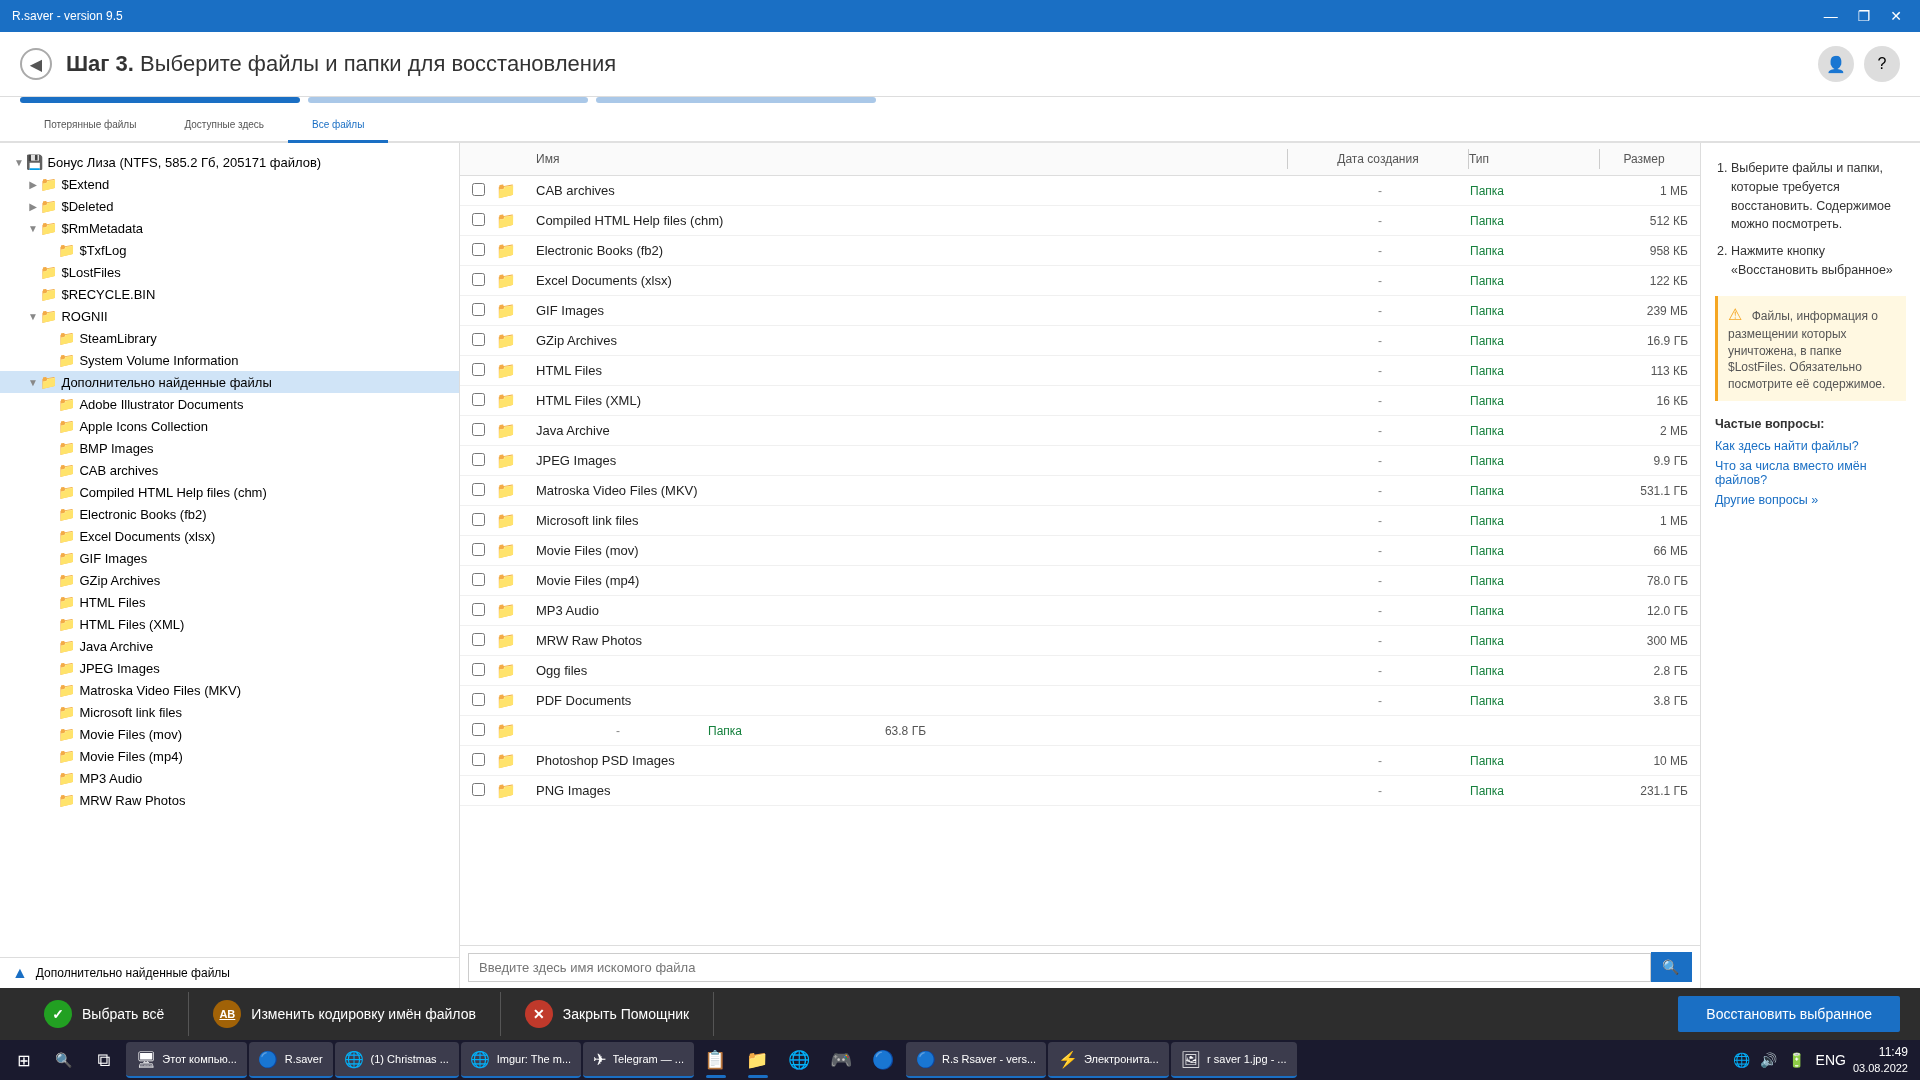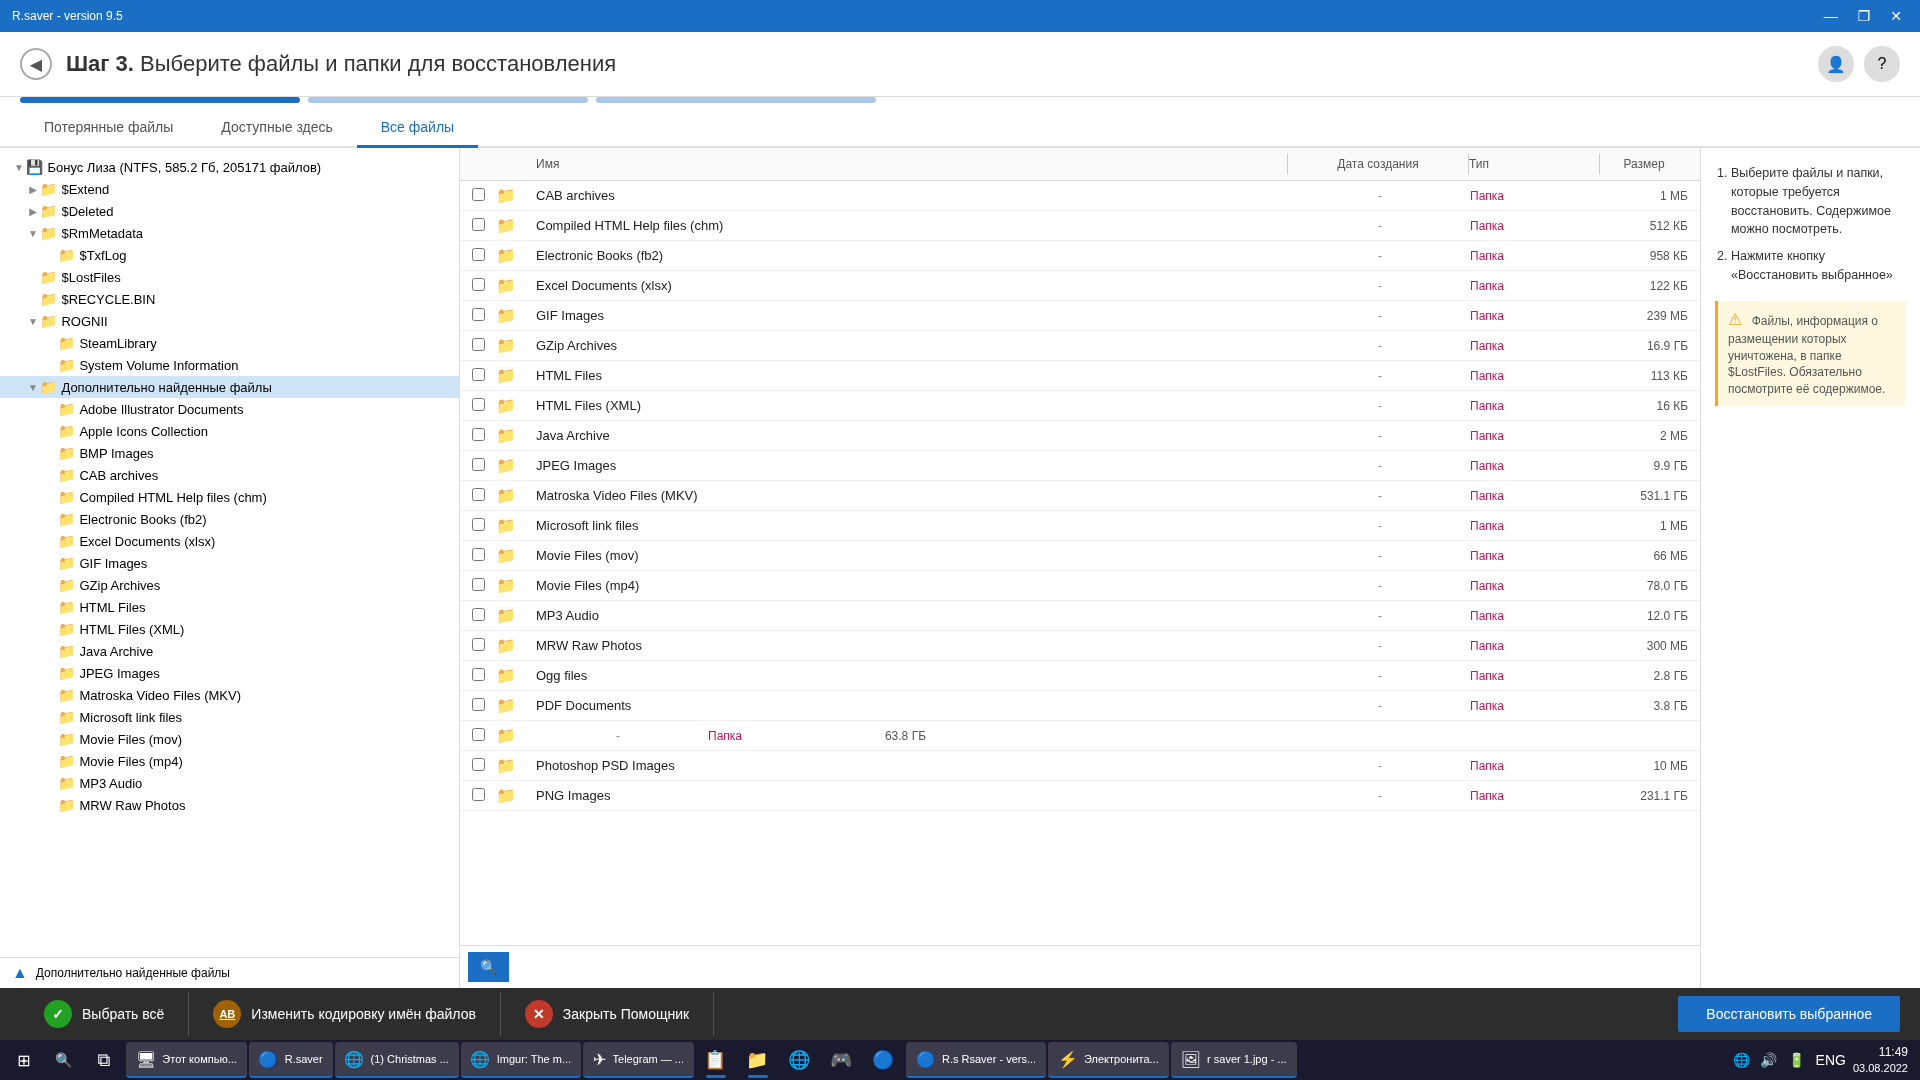--- a/index.html
+++ b/index.html
@@ -57,21 +57,21 @@
     .tabs-bar {
       background: white;
       display: flex;
       padding: 0 20px;
       border-bottom: 2px solid #e0e0e0;
     }
     .tab {
       padding: 10px 24px;
       cursor: pointer;
       color: #555;
-      font-size: 14px;
+      font-size: 10px;
       border-bottom: 3px solid transparent;
       margin-bottom: -2px;
     }
     .tab.active {
       color: #1a6fc4;
       border-bottom: 3px solid #1a6fc4;
       font-weight: 500;
     }
 
     
@@ -141,21 +141,21 @@
       display: flex;
       align-items: center;
       padding: 5px 0;
       border-bottom: 1px solid #f0f0f0;
       cursor: pointer;
     }
     .file-row .col-check { width: 36px; text-align: center; }
     .file-row .col-icon { width: 32px; color: #e8a000; font-size: 16px; }
     .file-row .col-name { flex: 1; font-size: 13px; color: #222; padding: 0 8px; }
     .file-row .col-date { width: 180px; font-size: 12px; color: #888; text-align: center; }
-    .file-row .col-type { width: 130px; font-size: 12px; color: #be185d; }
+    .file-row .col-type { width: 130px; font-size: 12px; color: #15803d; }
     .file-row .col-size { width: 100px; font-size: 12px; color: #555; text-align: right; padding-right: 12px; }
     .file-row input[type=checkbox] { cursor: pointer; }
 
     
     .search-bar {
       display: flex;
       align-items: center;
       border-top: 1px solid #ddd;
       padding: 6px 8px;
       background: white;
@@ -715,34 +715,41 @@
       <div class="col-check"><input type="checkbox" style=""></div>
       <div class="col-icon">📁</div>
       <div class="col-name">PNG Images</div>
       <div class="col-date">-</div>
       <div class="col-type">Папка</div>
       <div class="col-size">231.1 ГБ</div>
     </div>
       </div>
 
     <div class="search-bar">
+      <input class="search-input" type="text" placeholder="Введите здесь имя искомого файла" style="">
       <button class="search-btn">🔍</button>
     </div>
   </div>
 
   <div class="info-panel">
     <div class="info-step">
       <ol>
         <li>Выберите файлы и папки, которые требуется восстановить. Содержимое можно посмотреть.</li>
         <li>Нажмите кнопку «Восстановить выбранное»</li>
       </ol>
     </div>
     <div class="info-warning">
       <span class="warn-icon">⚠</span>
       <span>Файлы, информация о размещении которых уничтожена, в папке $LostFiles. Обязательно посмотрите её содержимое.</span>
+    </div>
+    <div class="info-faq">
+      <div class="info-faq-title">Частые вопросы:</div>
+      <a href="#">Как здесь найти файлы?</a>
+      <a href="#">Что за числа вместо имён файлов?</a>
+      <a href="#">Другие вопросы »</a>
     </div>
   </div>
 </div>
 
 <div style="position:absolute; bottom: 92px; left: 0; width:460px; background:white; border-top:1px solid #ddd; border-right:1px solid #ddd; padding:6px 12px; display:flex; align-items:center; gap:8px; font-size:12px;">
   <span style="color:#1a6fc4; font-size:16px; cursor:pointer;">▲</span>
   <span>Дополнительно найденные файлы</span>
 </div>
 
 <div class="bottom-toolbar">

